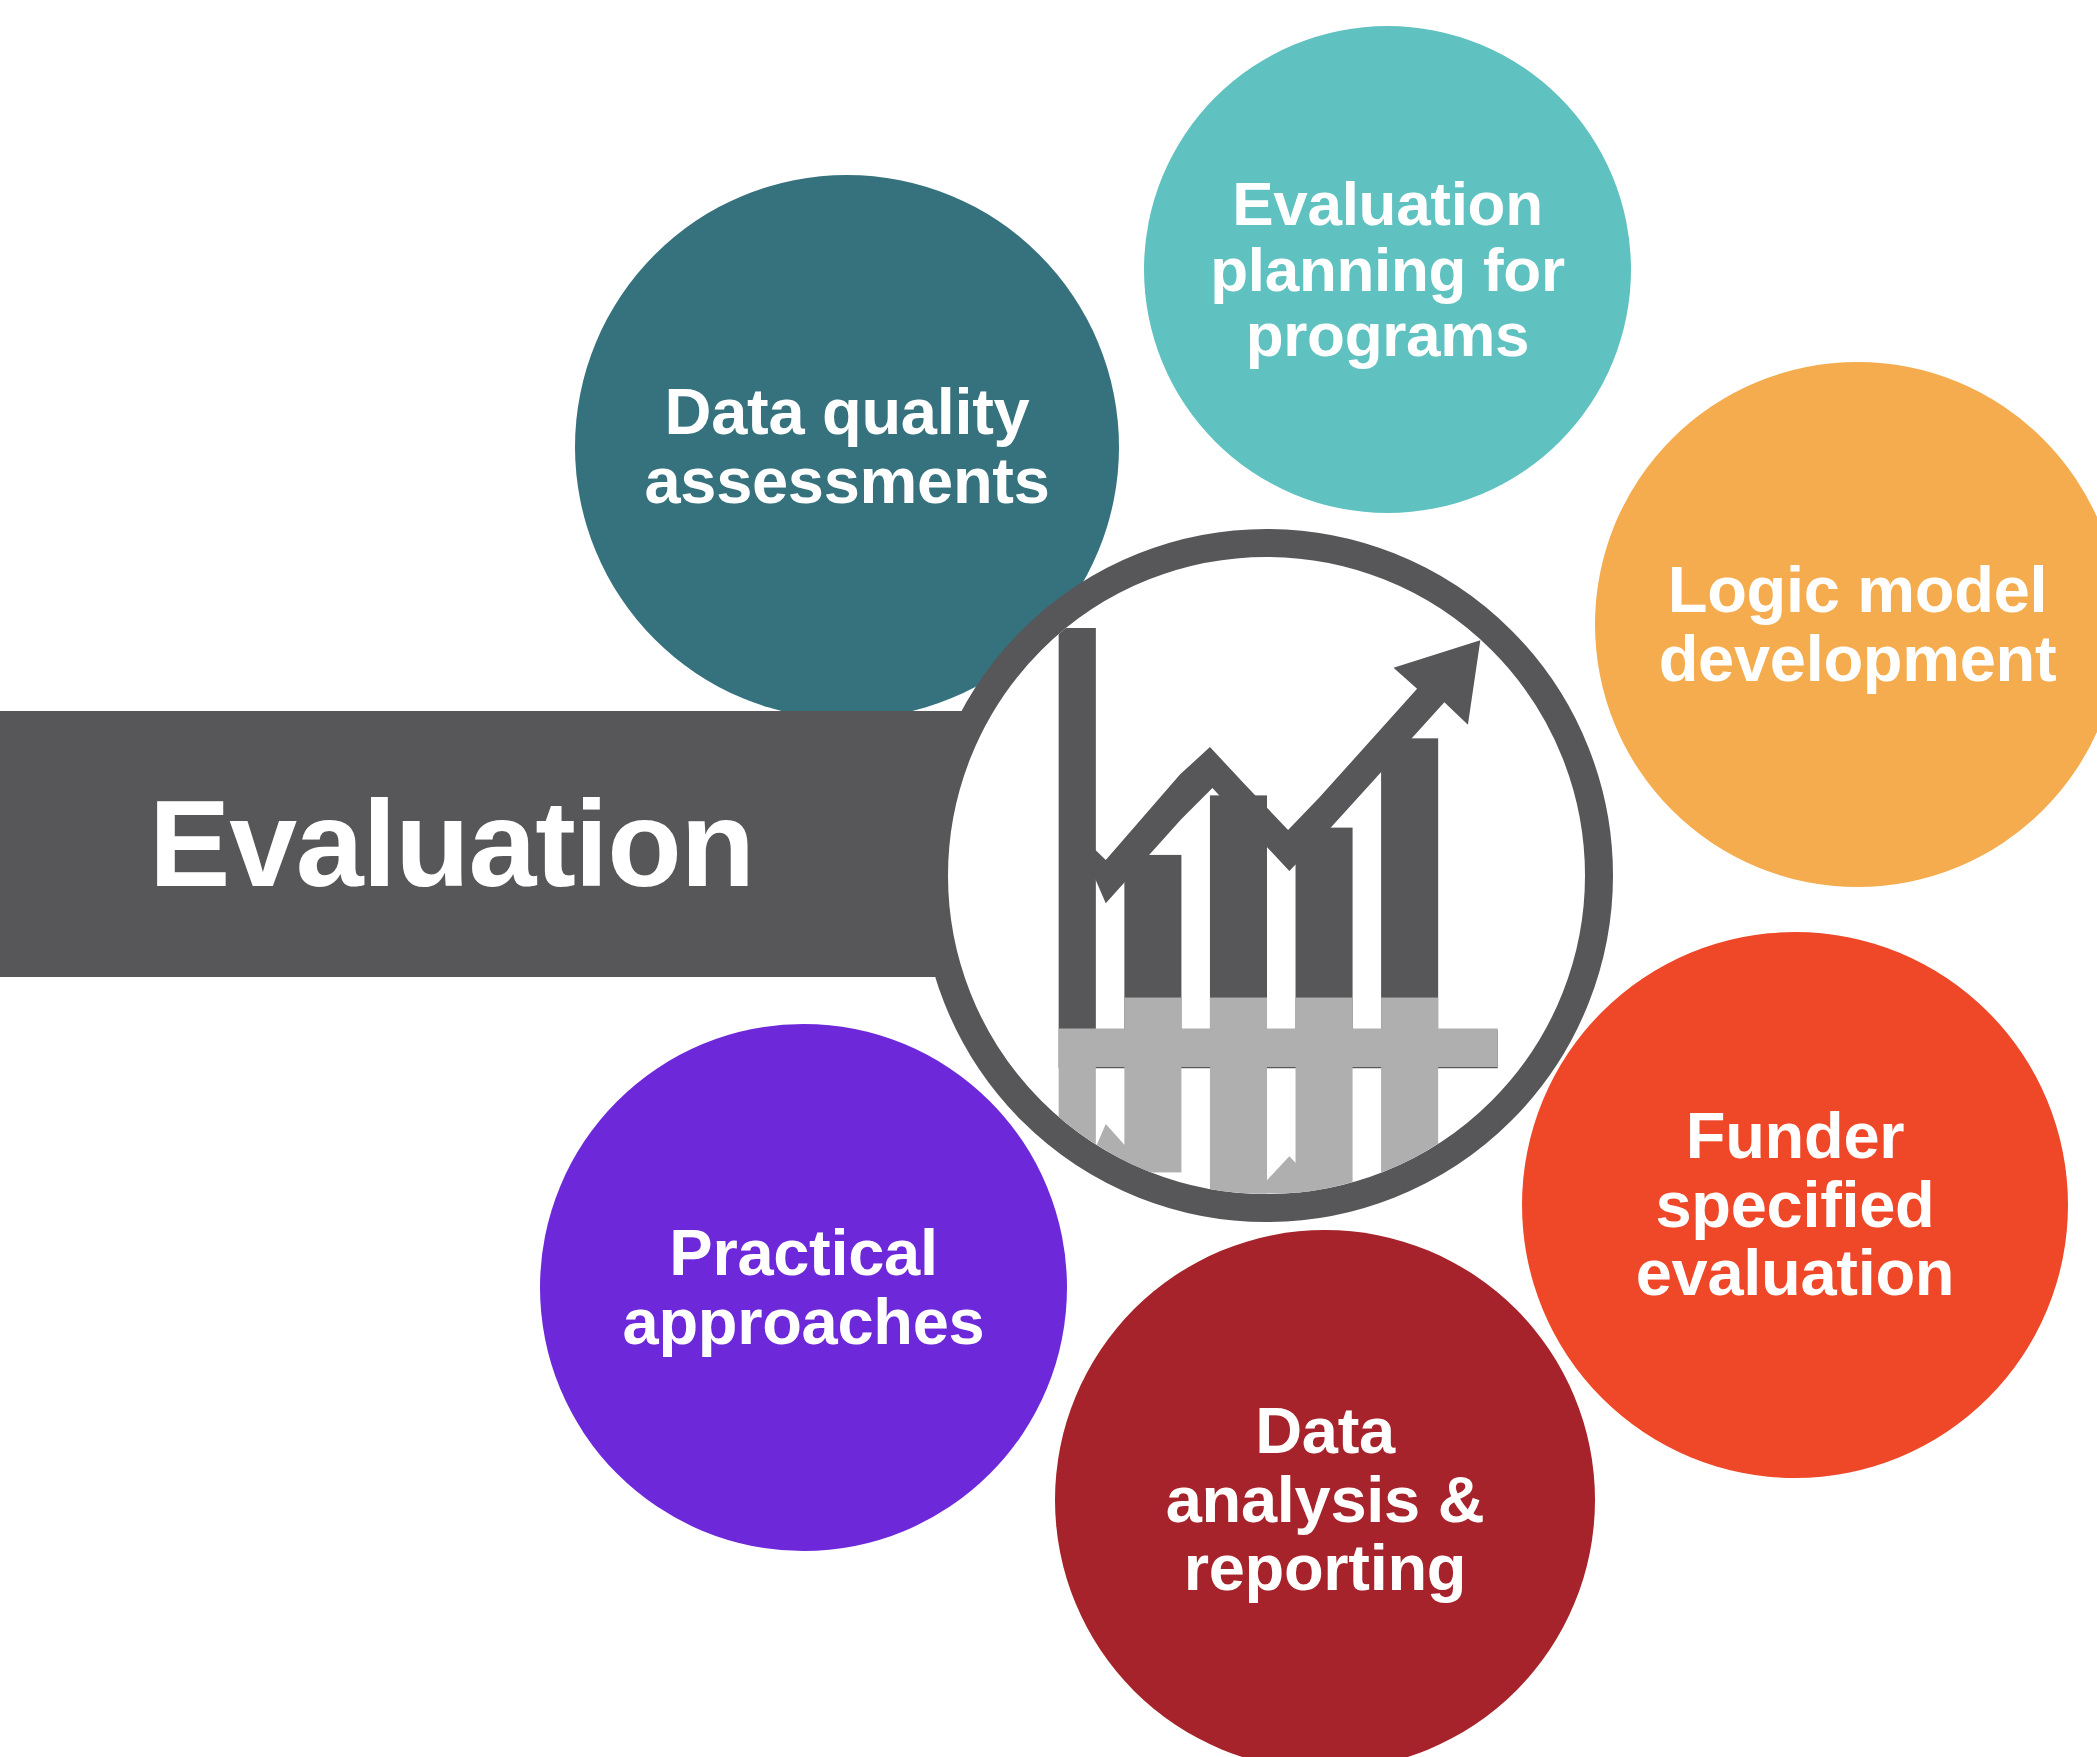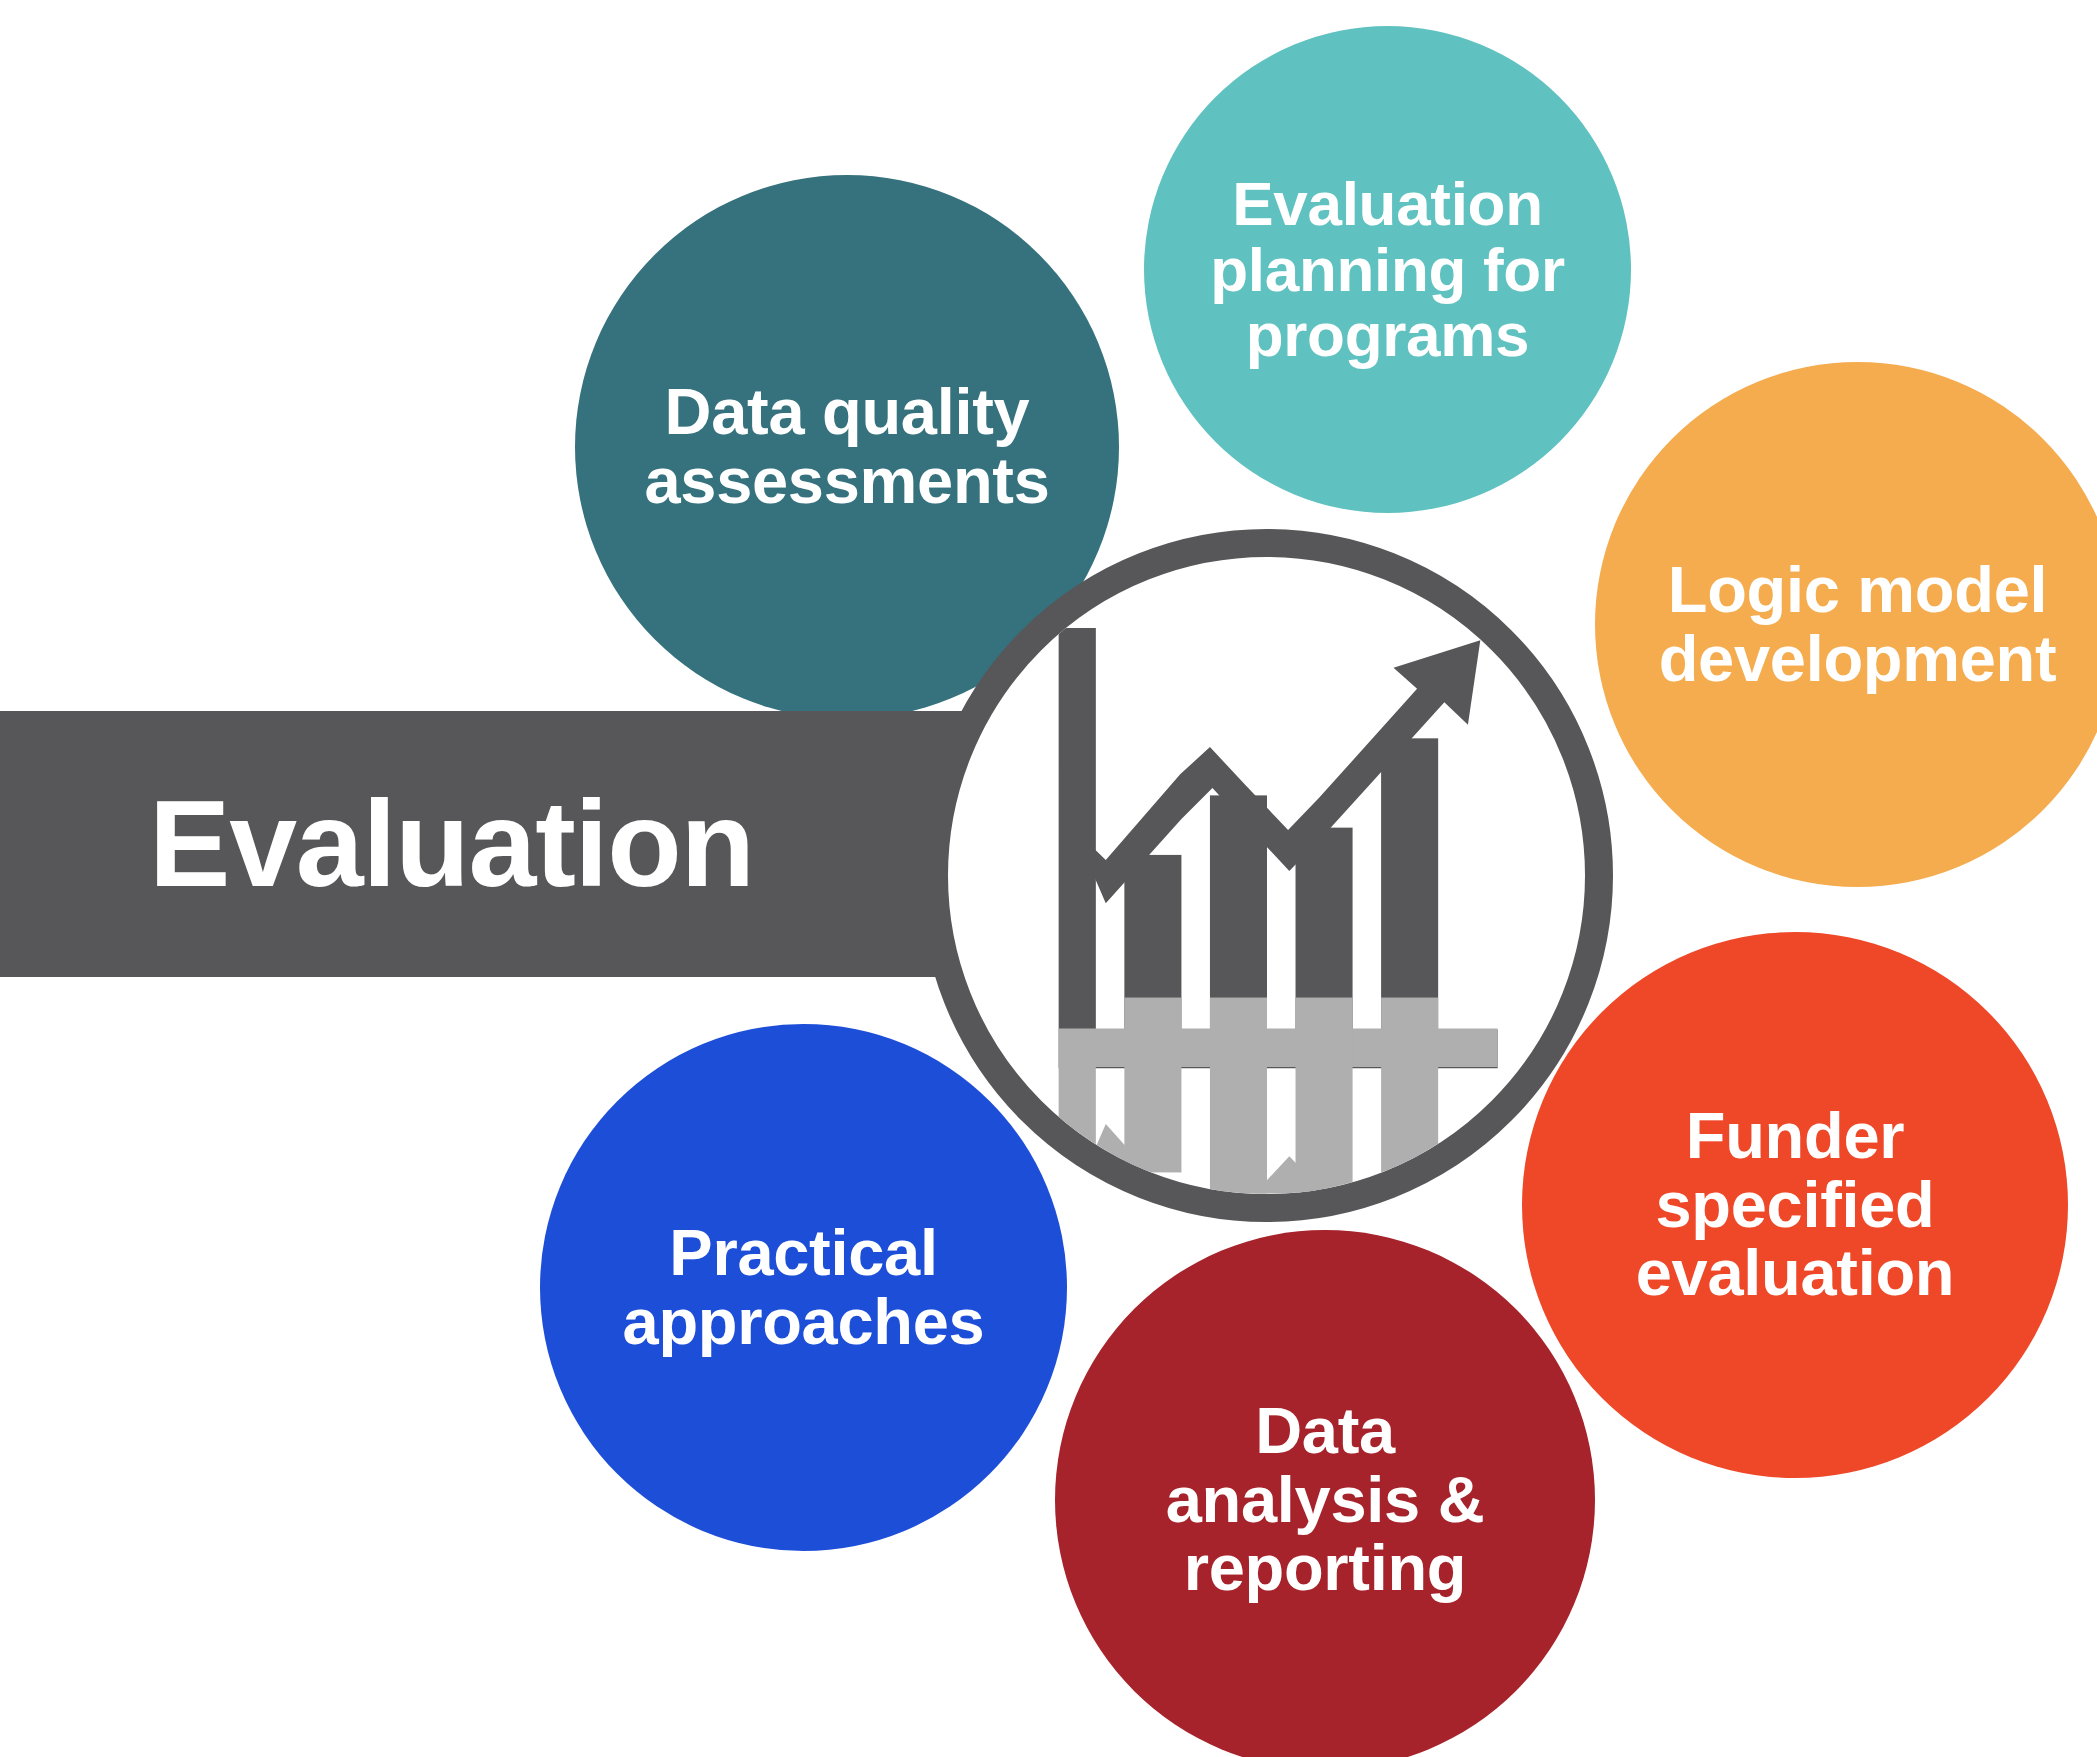--- a/index.html
+++ b/index.html
@@ -79,21 +79,21 @@
     width: 635px;
     height: 635px;
   }
 
   
   #b-dataquality   { left: 575px;  top: 175px;  width: 544px; height: 544px; background: #35727E; font-size: 65px; z-index: 2; justify-content: flex-end; }
   #b-planning      { left: 1144px; top: 26px;   width: 487px; height: 487px; background: #5FC1C0; font-size: 62px; z-index: 2; }
   #b-logicmodel    { left: 1595px; top: 362px;  width: 525px; height: 525px; background: #F5AC4F; font-size: 65px; z-index: 2; }
   #b-funder        { left: 1522px; top: 932px; width: 546px; height: 546px; background: #EE4828; font-size: 65px; z-index: 2; }
   #b-analysis      { left: 1055px; top: 1230px; width: 540px; height: 540px; background: #A6232B; font-size: 65px; z-index: 4; }
-  #b-practical     { left: 540px;  top: 1024px; width: 527px; height: 527px; background: #1d4ed8; font-size: 65px; z-index: 4; }
+  #b-practical     { left: 540px;  top: 1024px; width: 527px; height: 527px; background: #6d28d9; font-size: 65px; z-index: 4; }
 </style>
 </head>
 <body>
 
 <div id="stage">
 
   <div class="bubble" id="b-dataquality">
     <span class="blabel">Data quality
 assessments</span>
   </div>

